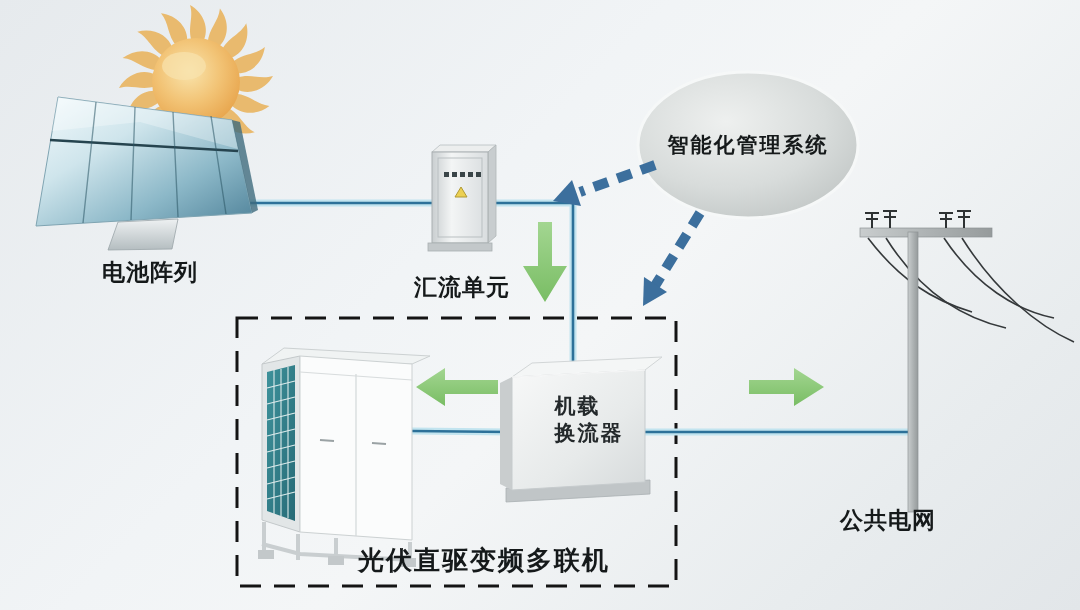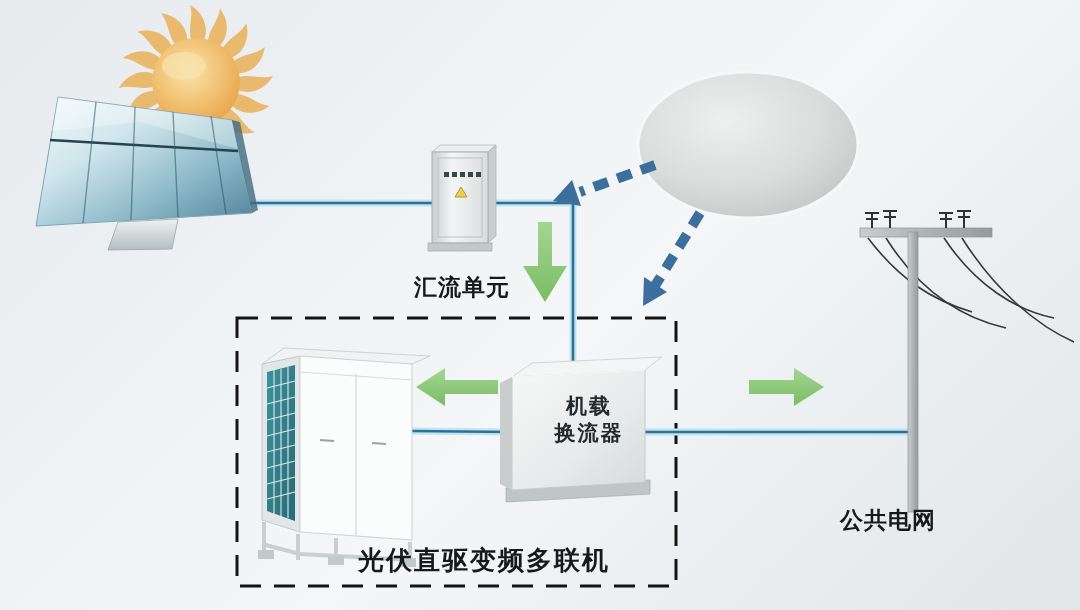--- a/index.html
+++ b/index.html
@@ -18,21 +18,21 @@
     letter-spacing:1px;transform:translateX(-50%);
   }
   .lbl-battery{left:150px;top:257px;font-size:23px;}
   .lbl-combiner{left:462px;top:272px;font-size:23px;}
   .lbl-mgmt{left:748px;top:131px;font-size:21px;letter-spacing:2px;}
   .lbl-grid{left:888px;top:505px;font-size:23px;}
   .lbl-pv{left:462px;top:543px;font-size:26px;letter-spacing:2px;margin-left:22px;}
   .lbl-converter{
     position:absolute;left:589px;top:392px;transform:translateX(-50%);
     color:#24292b;font-weight:700;font-size:21px;line-height:27px;
-    text-align:center;letter-spacing:2px;white-space:nowrap;
+    letter-spacing:2px;white-space:nowrap;
   }
 </style>
 </head>
 <body>
 
 <div class="stage">
 
 <svg width="1080" height="610" viewBox="0 0 1080 610">
   <defs>
     <radialGradient id="gSun" cx="42%" cy="38%" r="65%">
@@ -203,23 +203,25 @@
     <rect x="908" y="232" width="10" height="280" fill="url(#gPole)" stroke="#8e9394" stroke-width="0.7"></rect>
     <g stroke="#2e3233" stroke-width="2" fill="none">
       <path d="M872,228 L872,212 M865,213 L879,213 M866,219 L878,219"></path>
       <path d="M890,228 L890,210 M883,211 L897,211 M884,217 L896,217"></path>
       <path d="M946,228 L946,212 M939,213 L953,213 M940,219 L952,219"></path>
       <path d="M964,228 L964,210 M957,211 L971,211 M958,217 L970,217"></path>
     </g>
   </g>
 </svg>
 
+<div class="lbl lbl-battery">电池阵列</div>
 
 <div class="lbl lbl-combiner">汇流单元</div>
 
+<div class="lbl lbl-mgmt">智能化管理系统</div>
 
 <div class="lbl-converter">
   <div>机载</div>
   <div>换流器</div>
 </div>
 
 <div class="lbl lbl-pv">光伏直驱变频多联机</div>
 
 <div class="lbl lbl-grid">公共电网</div>
 

